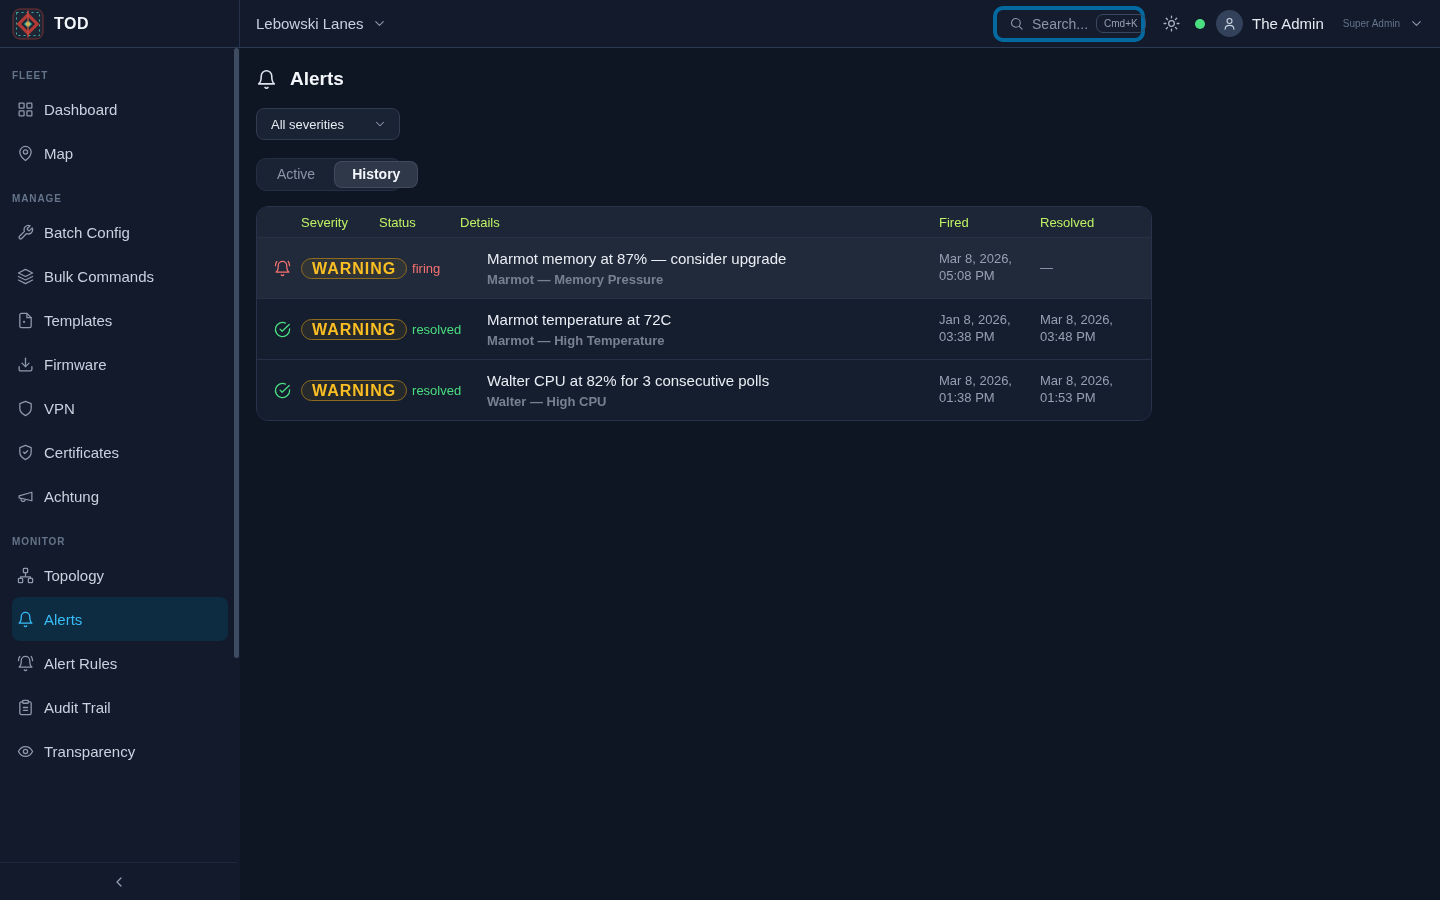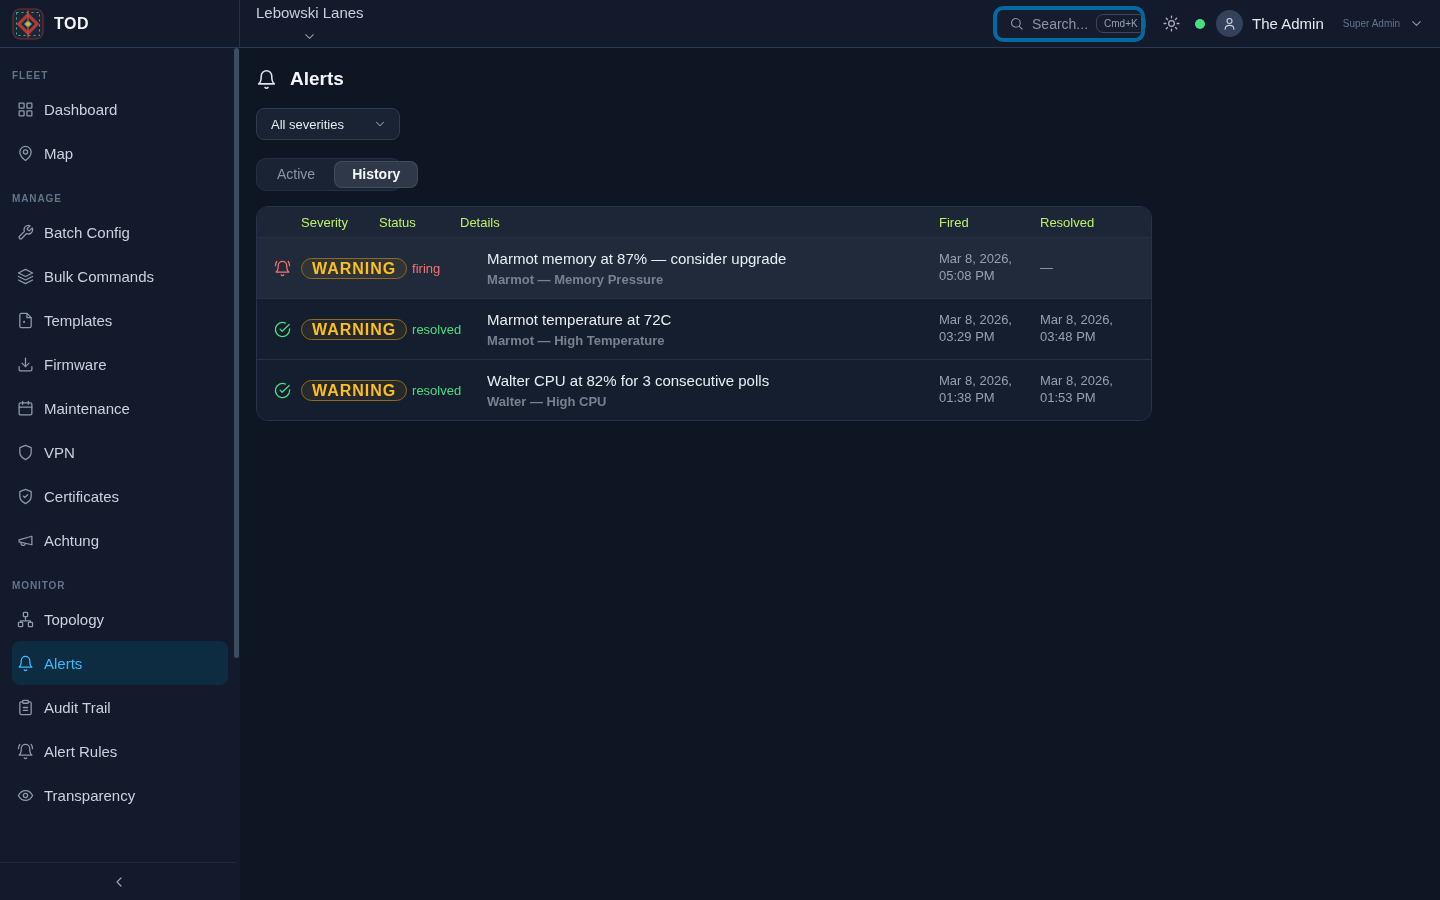--- a/index.html
+++ b/index.html
@@ -20,21 +20,21 @@
     display:flex; align-items:center;
   }
   .topbar-left {
     width:240px; height:100%; flex:0 0 240px;
     display:flex; align-items:center; gap:10px; padding-left:12px;
     border-right:1px solid #253platform14;
     border-right:1px solid #25314a;
   }
   .brand-name { font-size:16px; font-weight:bold; color:#f3f6fa; letter-spacing:.5px; }
   .topbar-main { flex:1; height:100%; display:flex; align-items:center; padding:0 16px; }
-  .org-switcher { display:flex; align-items:center; gap:8px; color:#c7d0dd; font-size:15px; cursor:pointer;flex-direction:column; }
+  .org-switcher { display:flex; align-items:center; gap:8px; color:#c7d0dd; font-size:15px; cursor:pointer; }
   .org-switcher .chev { color:#8e99ab; }
   .topbar-spacer { flex:1; }
   .searchbox {
     width:152px; height:36px; border:4px solid #0369a1; border-radius:10px;
     display:flex; align-items:center; gap:8px; padding:0 8px 0 12px;
     color:#8b95a7; background:rgba(255,255,255,0.01);
   }
   .searchbox .search-text { font-size:14px; flex:1; }
   .kbd {
     font-size:10px; color:#95a0b2; border:1px solid #3a475c; border-radius:7px;
@@ -263,31 +263,20 @@
                 <path d="M21 15v4a2 2 0 0 1-2 2H5a2 2 0 0 1-2-2v-4"></path>
                 <polyline points="7 10 12 15 17 10"></polyline>
                 <line x1="12" y1="15" x2="12" y2="3"></line>
               </svg>
           </span>
           <span class="nav-label">Firmware</span>
         </div>
         <div class="nav-item">
           <span class="nav-icon">
             <svg class="ico" width="17" height="17" viewBox="0 0 24 24">
-                <rect x="3" y="4" width="18" height="17" rx="2"></rect>
-                <line x1="16" y1="2" x2="16" y2="6"></line>
-                <line x1="8" y1="2" x2="8" y2="6"></line>
-                <line x1="3" y1="10" x2="21" y2="10"></line>
-              </svg>
-          </span>
-          <span class="nav-label">Maintenance</span>
-        </div>
-        <div class="nav-item">
-          <span class="nav-icon">
-            <svg class="ico" width="17" height="17" viewBox="0 0 24 24">
                 <path d="M12 22s8-4 8-10V5l-8-3-8 3v7c0 6 8 10 8 10z"></path>
               </svg>
           </span>
           <span class="nav-label">VPN</span>
         </div>
         <div class="nav-item">
           <span class="nav-icon">
             <svg class="ico" width="17" height="17" viewBox="0 0 24 24">
                 <path d="M12 22s8-4 8-10V5l-8-3-8 3v7c0 6 8 10 8 10z"></path>
                 <polyline points="9 11.5 11 13.5 15 9.5"></polyline>
@@ -324,38 +313,38 @@
             <svg class="ico" width="17" height="17" viewBox="0 0 24 24">
                 <path d="M6 8a6 6 0 0 1 12 0c0 7 3 9 3 9H3s3-2 3-9"></path>
                 <path d="M10.3 21a1.94 1.94 0 0 0 3.4 0"></path>
               </svg>
           </span>
           <span class="nav-label">Alerts</span>
         </div>
         <div class="nav-item">
           <span class="nav-icon">
             <svg class="ico" width="17" height="17" viewBox="0 0 24 24">
+                <path d="M6 8a6 6 0 0 1 12 0c0 7 3 9 3 9H3s3-2 3-9"></path>
+                <path d="M10.3 21a1.94 1.94 0 0 0 3.4 0"></path>
+                <path d="M4 2C2.8 3.7 2 5.7 2 8"></path>
+                <path d="M22 8c0-2.3-.8-4.3-2-6"></path>
+              </svg>
+          </span>
+          <span class="nav-label">Alert Rules</span>
+        </div>
+        <div class="nav-item">
+          <span class="nav-icon">
+            <svg class="ico" width="17" height="17" viewBox="0 0 24 24">
                 <path d="M16 4h2a2 2 0 0 1 2 2v14a2 2 0 0 1-2 2H6a2 2 0 0 1-2-2V6a2 2 0 0 1 2-2h2"></path>
                 <rect x="8" y="2" width="8" height="4" rx="1"></rect>
                 <line x1="9" y1="12" x2="15" y2="12"></line>
                 <line x1="9" y1="16" x2="15" y2="16"></line>
               </svg>
           </span>
           <span class="nav-label">Audit Trail</span>
-        </div>
-        <div class="nav-item">
-          <span class="nav-icon">
-            <svg class="ico" width="17" height="17" viewBox="0 0 24 24">
-                <path d="M6 8a6 6 0 0 1 12 0c0 7 3 9 3 9H3s3-2 3-9"></path>
-                <path d="M10.3 21a1.94 1.94 0 0 0 3.4 0"></path>
-                <path d="M4 2C2.8 3.7 2 5.7 2 8"></path>
-                <path d="M22 8c0-2.3-.8-4.3-2-6"></path>
-              </svg>
-          </span>
-          <span class="nav-label">Alert Rules</span>
         </div>
         <div class="nav-item">
           <span class="nav-icon">
             <svg class="ico" width="17" height="17" viewBox="0 0 24 24">
                 <path d="M2 12s3.5-7 10-7 10 7 10 7-3.5 7-10 7-10-7-10-7z"></path>
                 <circle cx="12" cy="12" r="3"></circle>
               </svg>
           </span>
           <span class="nav-label">Transparency</span>
         </div>
@@ -441,21 +430,21 @@
               </svg>
           </span>
           <span class="sev-badge">WARNING</span>
         </div>
         <div class="col-status status-resolved">resolved</div>
         <div class="col-details">
           <div class="d-title">Marmot temperature at 72C</div>
           <div class="d-sub">Marmot — High Temperature</div>
         </div>
         <div class="col-fired">
-            <div class="ts">Mar 8, 2026, 03:29 PM</div>
+            <div class="ts">Jan 8, 2026, 03:38 PM</div>
           </div>
         <div class="col-resolved">
             <div class="ts">Mar 8, 2026, 03:48 PM</div>
           </div>
       </div>
 
       <div class="t-row">
         <div class="col-a">
           <span class="row-state-icon resolved-icon">
             <svg class="ico" width="17" height="17" viewBox="0 0 24 24">

